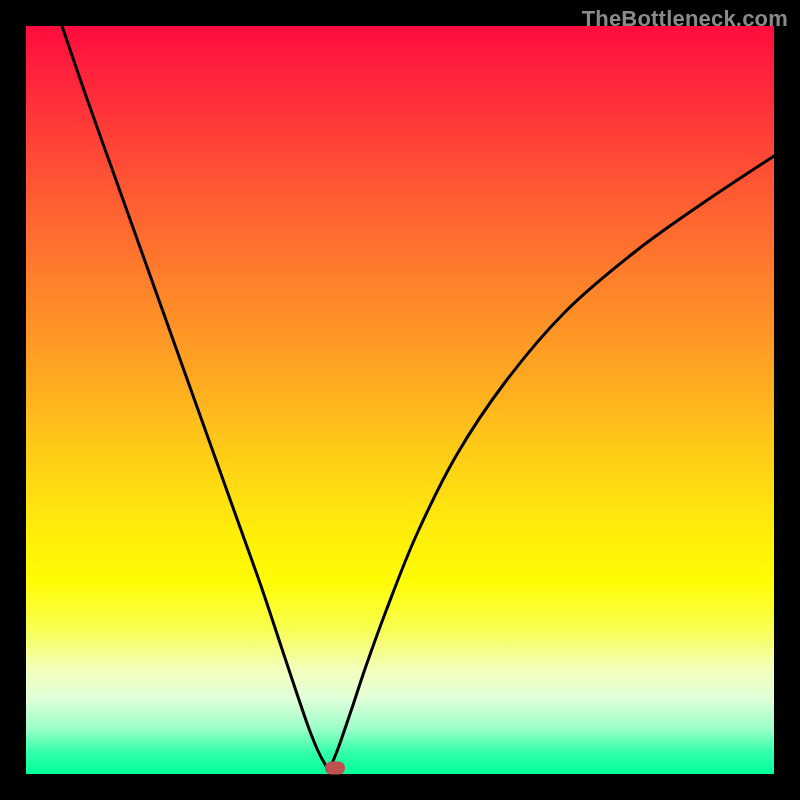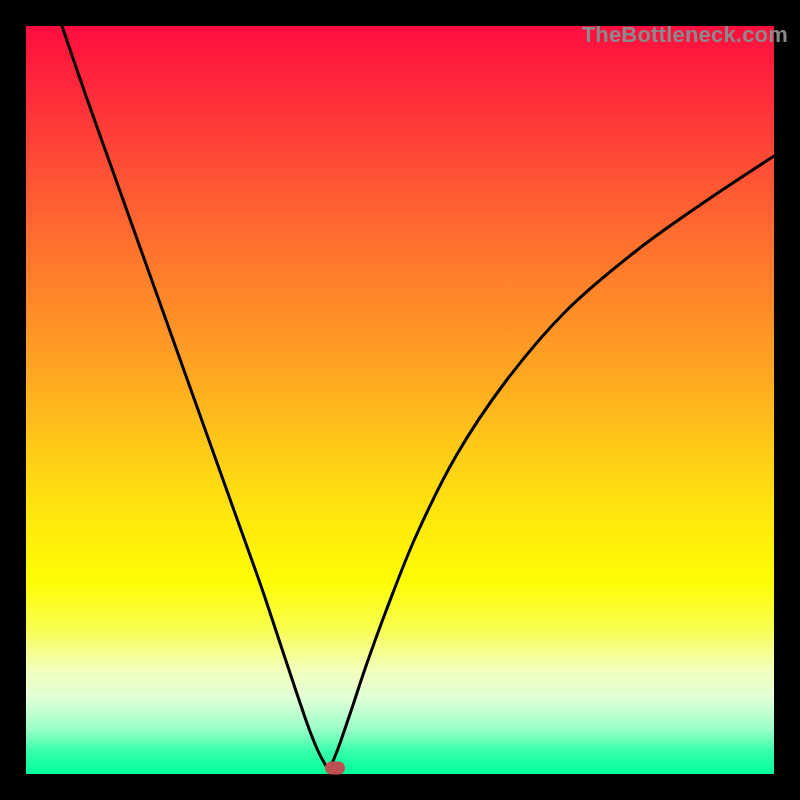--- a/index.html
+++ b/index.html
@@ -39,21 +39,20 @@
   
   .watermark {
     position: absolute;
     top: 6px;
     right: 12px;
     font-family: Arial, Helvetica, sans-serif;
     font-size: 22px;
     font-weight: bold;
     color: #8a8a8a;
     letter-spacing: 0.2px;
-    margin-top: 16px;
   }
   
   svg.curve {
     position: absolute;
     left: 0; top: 0;
     width: 748px;
     height: 748px;
     overflow: visible;
   }
   

